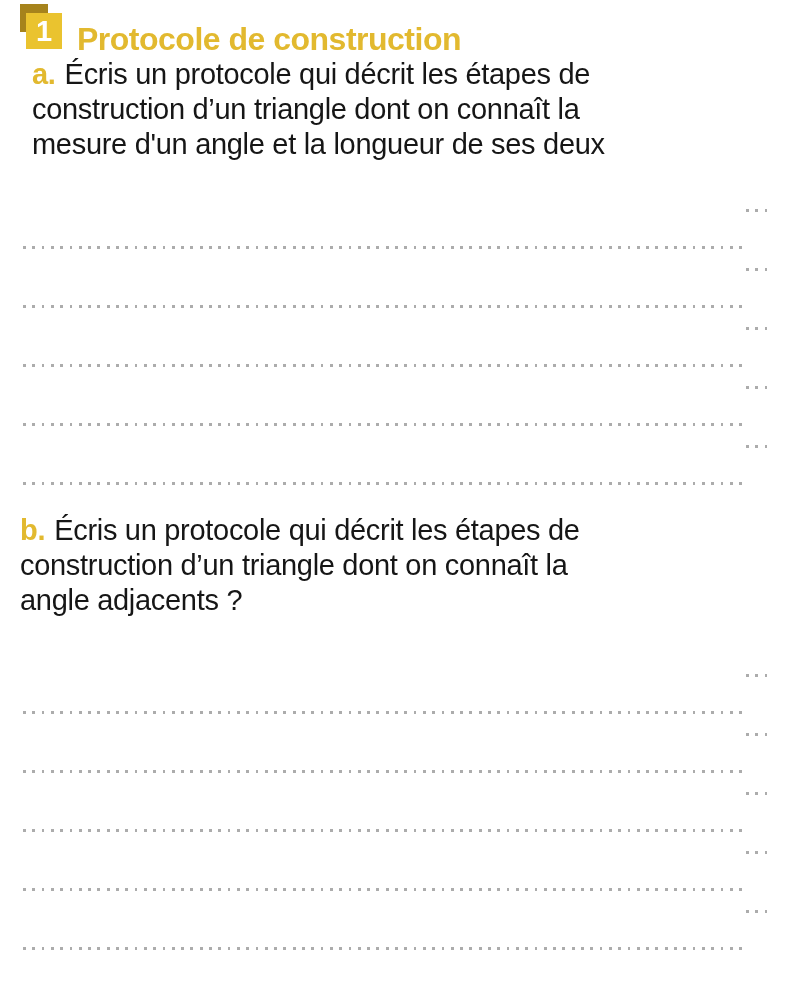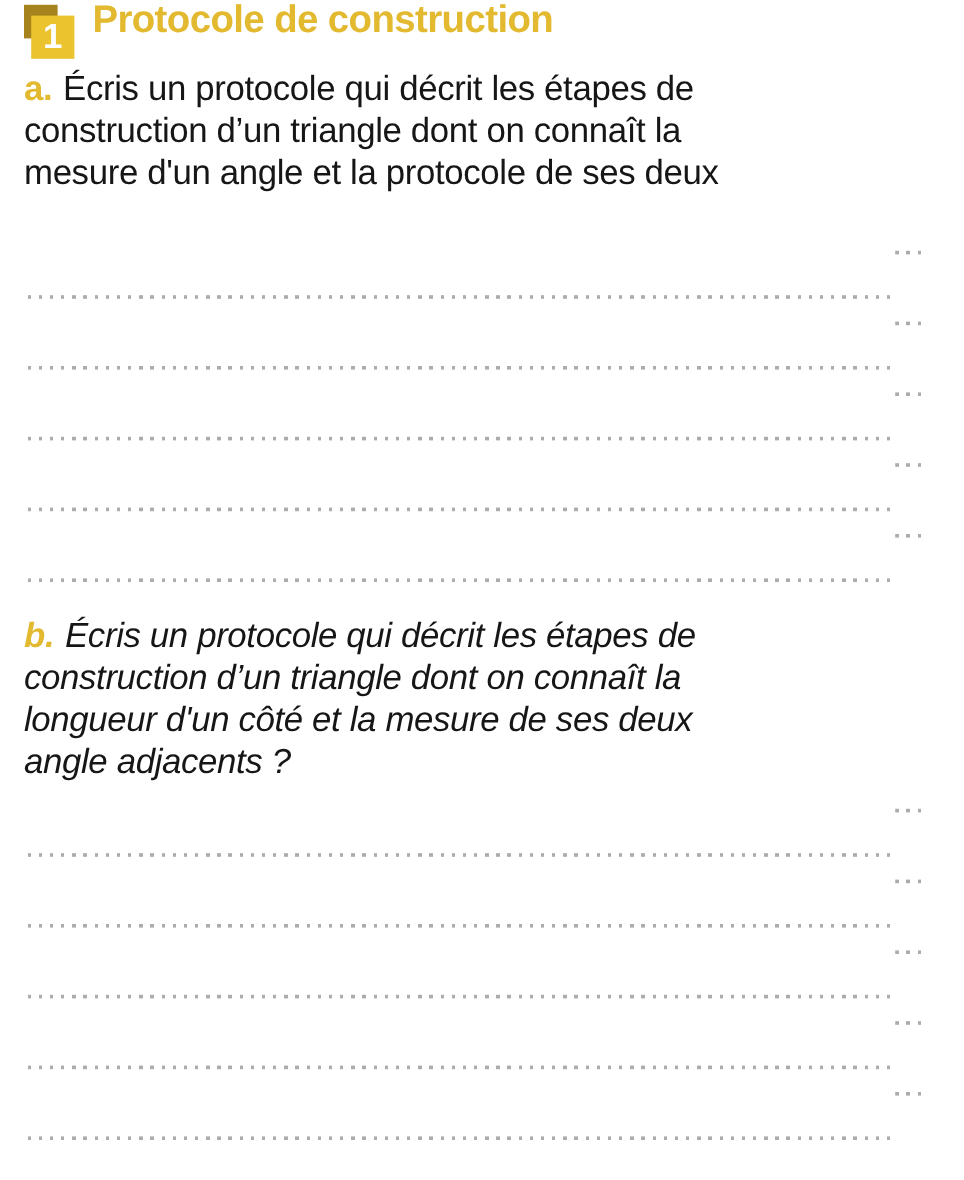--- a/index.html
+++ b/index.html
@@ -34,42 +34,42 @@
     background: var(--badge-front, #eac32f);
     color: var(--badge-number-color, #ffffff);
     font-weight: bold;
     font-size: 29px;
     line-height: 37px;
     text-align: center;
   }
   .title {
     position: absolute;
     left: 77px;
-    top: 0;
+    top: 23px;
     margin: 0;
     font-size: 32px;
     line-height: 32px;
     font-weight: bold;
     letter-spacing: -0.5px;
     color: var(--gold, #e2b92f);
     white-space: nowrap;
   }
 
   
   .question {
     position: absolute;
     left: 20px;
     width: 770px;
     color: var(--text-color, #161616);
     font-size: 29px;
     line-height: 35px;
     letter-spacing: -0.3px;
   }
-  #question-a { top: 57px; }
-  #question-b { top: 513px; font-style: italic; }
+  #question-a { top: 57px; margin-left: 12px; }
+  #question-b { top: 513px; }
   .qline { margin: 0; white-space: nowrap; }
   .qlabel {
     color: var(--gold, #e2b92f);
     font-weight: bold;
     margin-right: 9px;
   }
 
   
   .dotted-area {
     position: absolute;
@@ -111,21 +111,21 @@
 
   <header>
     <span class="badge-back"></span>
     <span class="badge-front">1</span>
     <h1 class="title">Protocole de construction</h1>
   </header>
 
   <section class="question" id="question-a">
     <p class="qline"><span class="qlabel">a.</span><span>Écris un protocole qui décrit les étapes de</span></p>
     <p class="qline">construction d’un triangle dont on connaît la</p>
-    <p class="qline">mesure d'un angle et la protocole de ses deux</p>
+    <p class="qline">mesure d'un angle et la longueur de ses deux</p>
   </section>
 
   <div class="dotted-area" id="dotted-a">
       <div class="dot-unit">
         <div class="dots dots-short"></div>
         <div class="dots dots-full"></div>
       </div>
       <div class="dot-unit">
         <div class="dots dots-short"></div>
         <div class="dots dots-full"></div>
@@ -140,21 +140,20 @@
       </div>
       <div class="dot-unit">
         <div class="dots dots-short"></div>
         <div class="dots dots-full"></div>
       </div>
     </div>
 
   <section class="question" id="question-b">
     <p class="qline"><span class="qlabel">b.</span><span>Écris un protocole qui décrit les étapes de</span></p>
     <p class="qline">construction d’un triangle dont on connaît la</p>
-    <p class="qline">longueur d'un côté et la mesure de ses deux</p>
     <p class="qline">angle adjacents ?</p>
   </section>
 
   <div class="dotted-area" id="dotted-b">
       <div class="dot-unit">
         <div class="dots dots-short"></div>
         <div class="dots dots-full"></div>
       </div>
       <div class="dot-unit">
         <div class="dots dots-short"></div>

